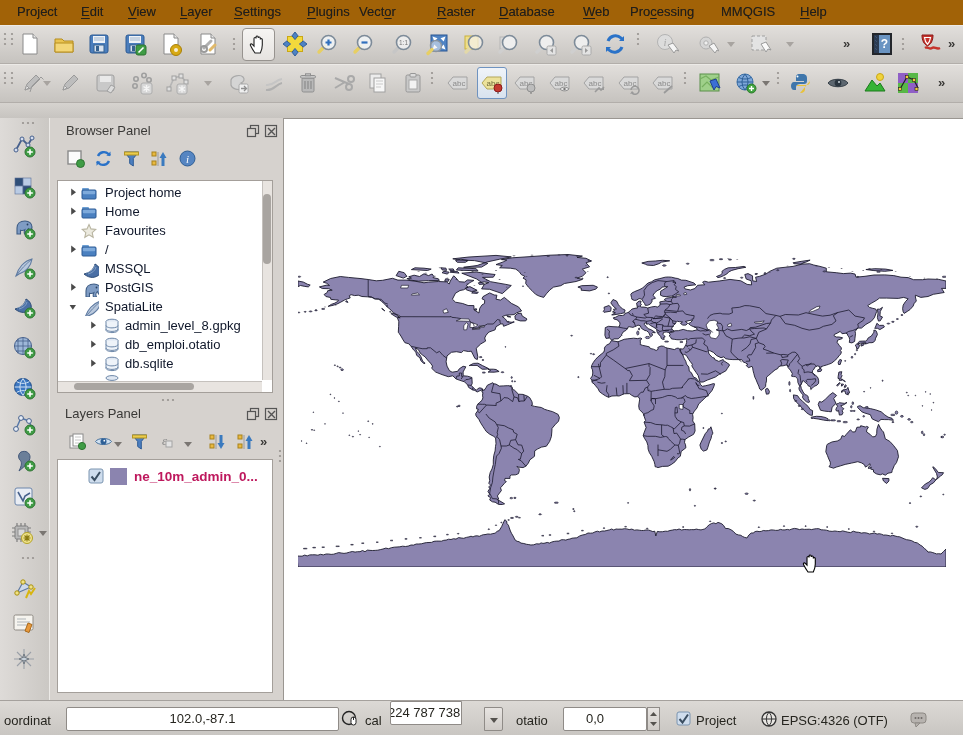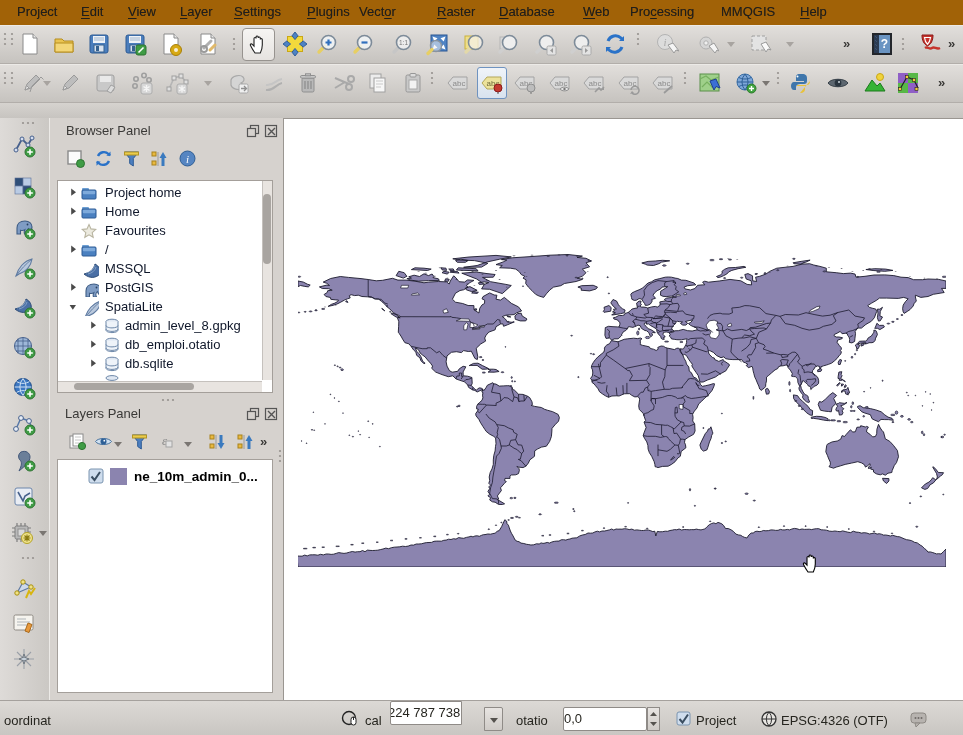--- a/index.html
+++ b/index.html
@@ -669,21 +669,21 @@
 <svg class="abs" style="left:183px;top:440px;z-index:1" width="9" height="8" viewBox="0 0 9 8">
     <path d="M1 2l4 5 4-5z" fill="#7a7672"></path>
   </svg>
 <div class="abs" style="left:260px;top:434px;font-size:13px;font-weight:bold;color:#3a3937">»</div>
 <div class="tree" style="left:57px;top:459px;width:216px;height:234px"></div>
 <svg class="abs" style="left:88px;top:468px;z-index:1" width="16" height="16" viewBox="0 0 16 16">
     <rect x="1" y="1" width="14" height="14" rx="2" fill="#cfdded" stroke="#7a94b0"></rect>
     <path d="M3.5 8.5l3 3.5 5.5-8" fill="none" stroke="#3b4e61" stroke-width="2"></path>
   </svg>
 <div class="abs" style="left:110px;top:468px;width:17px;height:17px;background:#8b84af"></div>
-<div class="abs" style="left:134px;top:469px;font-size:13.5px;font-weight:bold;color:#000000">ne_10m_admin_0...</div>
+<div class="abs" style="left:134px;top:469px;font-size:13.5px;font-weight:bold;color:#be185d">ne_10m_admin_0...</div>
 <svg class="abs" style="left:278px;top:448px" width="5" height="17">
     <circle cx="2" cy="3" r="1.1" fill="#97938f"></circle>
     <circle cx="2" cy="8" r="1.1" fill="#97938f"></circle>
     <circle cx="2" cy="13" r="1.1" fill="#97938f"></circle>
   </svg>
 <div id="canvas">
     <svg width="648" height="324" viewBox="0 0 648 324" style="position:absolute;left:14px;top:124px">
       <path d="M25.2,39.1L32.6,35.5L42.3,33.5L50.4,34.4L63.0,35.6L70.2,36.5L78.3,37.8L84.6,37.3L94.5,35.3L99.9,37.1L108.0,37.1L117.0,38.2L126.0,39.8L130.5,39.1L140.4,38.5L148.5,38.9L151.2,41.0L152.3,38.0L155.7,32.8L158.0,34.9L161.1,38.7L166.5,39.1L169.6,36.9L176.0,37.4L171.9,39.6L168.3,42.7L170.1,44.1L165.6,46.8L162.0,47.5L157.5,50.2L154.4,56.2L157.5,59.2L164.7,60.5L170.1,62.5L175.9,62.6L176.0,66.8L180.9,70.0L181.8,65.2L184.0,61.9L186.5,60.5L186.7,57.2L184.0,55.8L185.0,53.6L191.7,49.9L196.2,52.0L198.9,52.2L198.0,56.2L202.5,57.1L206.3,54.4L209.7,57.2L213.3,60.3L220.5,63.9L223.6,67.9L218.7,69.8L216.0,71.6L207.9,72.2L204.3,73.6L207.4,76.0L209.2,78.8L215.1,79.4L209.7,81.7L205.6,83.3L204.8,80.8L202.5,81.0L198.0,83.7L197.1,86.8L190.8,89.1L188.1,92.2L186.7,95.0L187.6,98.1L182.7,101.0L178.2,105.3L179.8,113.8L179.3,116.6L176.9,115.4L175.1,111.8L173.3,108.2L170.3,108.5L165.6,107.6L163.4,109.6L158.4,108.7L153.4,109.3L149.0,112.9L148.1,118.8L149.0,123.1L151.4,127.6L154.1,129.2L159.7,128.3L161.3,125.8L165.1,123.3L167.8,123.8L166.3,126.7L165.1,128.9L165.2,132.8L169.6,133.2L173.9,134.5L174.2,140.4L173.3,142.4L175.5,144.9L178.2,147.2L181.1,144.9L183.2,145.1L185.0,146.3L183.2,147.1L179.1,149.0L176.9,147.4L174.6,146.9L170.6,144.4L169.7,142.0L166.5,138.8L161.8,137.3L158.0,135.9L154.8,132.8L150.3,133.7L144.0,131.6L137.7,129.1L133.7,125.3L134.6,123.1L132.5,120.2L129.6,117.0L127.1,113.9L124.2,111.8L122.0,109.8L120.4,106.6L117.4,104.8L118.6,108.2L121.0,110.7L122.9,113.6L124.7,118.3L127.1,120.2L126.0,120.8L122.9,117.7L121.9,114.8L118.6,112.3L117.9,109.1L115.7,107.1L113.0,103.3L110.9,100.8L106.9,99.7L104.6,96.1L103.5,94.0L101.2,90.4L100.3,89.3L100.6,83.7L100.8,78.7L99.5,74.9L102.4,73.6L100.8,72.4L97.4,70.9L95.4,69.5L93.6,67.9L91.8,65.9L89.1,63.9L86.8,61.2L83.7,58.5L80.5,56.0L77.4,55.8L73.8,54.4L69.3,53.8L63.9,53.5L60.3,52.2L56.7,52.6L53.1,51.7L51.3,52.7L52.2,54.9L49.5,55.8L46.4,57.1L42.3,59.4L38.7,61.2L35.1,62.3L30.1,63.4L33.3,61.4L36.9,60.1L39.6,58.5L40.5,57.1L37.8,56.9L32.8,56.3L32.4,54.5L27.9,53.5L26.1,51.5L29.2,49.5L29.7,47.7L34.2,47.2L30.6,45.7L24.3,45.5L21.4,43.9L28.8,42.1L31.5,42.5L28.8,40.3ZM214.2,14.8L234.0,13.5L252.0,12.2L270.0,11.5L284.4,13.1L279.0,14.4L288.0,15.3L293.4,18.0L288.0,19.8L291.6,23.8L284.4,26.1L288.0,29.7L284.4,33.3L279.0,35.1L284.4,36.4L278.1,38.5L266.4,40.5L262.8,42.7L255.6,44.1L252.0,46.8L248.4,50.8L245.7,54.4L241.2,53.1L237.6,51.3L234.0,47.7L230.4,44.1L227.7,40.5L228.1,36.9L225.0,35.1L226.8,33.3L223.2,31.5L221.4,28.8L217.8,26.1L212.4,25.2L201.6,24.8L204.3,22.5L198.0,21.6L205.2,18.9L208.8,17.1L203.4,16.6ZM184.9,146.7L185.8,147.6L187.9,144.9L189.4,142.2L194.9,139.7L195.7,140.8L198.0,141.1L201.2,143.1L205.2,142.9L209.2,142.7L211.1,142.7L214.2,144.4L214.6,146.5L216.4,147.1L220.5,151.2L225.0,151.4L229.5,153.2L231.7,154.6L234.0,158.8L234.4,161.6L233.1,162.4L236.7,163.4L243.4,164.5L246.6,166.3L249.3,167.2L254.7,168.7L260.1,171.4L261.4,174.6L260.5,178.2L257.0,181.8L254.0,185.4L253.8,189.0L253.4,193.5L251.6,198.5L248.4,203.2L243.5,204.1L239.4,206.1L236.7,207.9L236.5,213.3L231.8,216.9L230.4,220.0L227.9,223.2L225.0,224.6L220.5,224.1L218.9,223.4L220.9,225.4L221.4,227.3L220.5,230.6L217.8,231.8L213.3,232.0L211.9,233.1L212.0,235.4L207.0,235.4L206.6,237.6L208.3,238.5L206.5,240.3L202.5,244.8L203.4,247.5L200.7,251.1L199.4,252.9L200.7,256.1L198.9,256.5L200.9,257.4L206.6,260.8L204.3,261.5L200.5,261.4L197.1,259.2L194.4,258.8L191.7,257.0L192.6,254.7L189.9,252.9L191.7,251.1L189.9,248.4L191.7,245.7L190.8,243.9L192.6,242.1L190.8,240.3L191.7,237.6L191.2,234.0L192.2,229.5L194.0,225.9L195.3,221.4L195.3,216.9L195.8,212.4L197.1,207.9L197.5,203.4L198.0,200.7L197.6,194.9L195.3,193.1L191.7,191.2L188.1,188.3L186.8,186.3L185.0,183.6L182.2,179.1L180.9,176.4L178.0,172.8L177.7,170.6L179.5,168.1L180.4,166.3L178.7,166.0L178.6,163.4L179.8,161.1L181.8,159.3L184.0,157.3L184.9,154.8L184.5,152.1L185.0,149.6L183.8,149.0ZM313.4,97.6L320.0,98.8L326.2,96.3L329.8,95.8L335.7,95.2L339.5,95.6L342.5,95.0L344.0,95.8L342.2,97.0L342.4,100.3L342.2,101.5L344.7,102.4L347.8,103.0L351.4,103.9L352.3,105.5L355.5,106.2L358.2,107.5L360.2,106.2L359.8,104.4L363.1,103.0L365.6,103.3L367.2,104.4L369.4,105.1L373.0,105.8L376.4,106.6L378.7,105.3L380.2,105.1L381.8,106.0L382.1,108.2L384.3,111.2L386.3,115.7L387.9,118.6L388.4,121.0L390.8,124.0L391.3,128.2L393.3,129.6L395.5,134.1L398.2,135.2L400.3,138.2L401.9,139.5L402.3,141.3L404.3,143.3L407.7,142.7L412.0,141.7L415.4,140.6L416.5,140.8L416.0,143.1L414.2,147.2L412.2,149.8L409.5,152.8L406.8,155.0L403.7,158.2L400.7,160.9L398.9,165.1L396.4,168.1L394.6,171.2L395.1,174.6L394.7,178.0L396.7,180.9L396.9,185.0L397.1,187.9L395.6,191.3L390.4,194.2L387.0,196.6L386.5,199.3L387.5,201.8L387.9,204.8L383.2,208.4L382.3,213.3L379.8,215.1L377.1,218.7L373.5,221.4L370.1,223.2L364.5,223.4L360.0,224.6L358.6,224.1L357.1,223.7L356.9,221.6L356.2,218.7L353.7,213.3L351.4,209.7L350.1,206.1L349.9,202.5L348.8,198.9L346.5,195.3L345.2,192.6L346.0,189.9L348.1,184.5L346.1,179.1L347.6,177.5L346.0,173.0L345.2,170.3L341.3,166.5L340.7,162.9L341.1,160.0L341.6,156.8L341.3,154.8L339.7,153.7L336.8,153.9L333.7,152.3L331.7,150.7L328.9,150.7L326.2,150.8L321.1,153.0L318.4,152.8L313.9,153.0L310.5,154.3L307.4,152.8L304.6,151.0L301.5,148.7L300.1,145.8L297.5,142.7L296.1,140.9L294.1,139.5L293.8,137.0L292.5,135.5L294.3,133.0L294.8,130.0L294.5,126.9L293.4,124.6L293.6,122.6L295.4,119.3L297.4,116.6L299.7,114.1L303.3,111.1L305.8,109.1L306.5,106.9L306.4,105.1L307.4,103.3L308.7,102.1L311.6,100.6ZM412.9,183.8L414.4,188.6L414.9,190.1L413.6,192.6L413.1,195.3L411.5,198.9L409.7,204.8L408.8,207.0L405.4,208.1L403.2,206.1L401.9,202.1L402.8,199.8L404.1,197.1L407.3,190.6L409.5,188.1L410.4,185.9L411.8,185.9ZM313.9,97.2L311.4,95.0L308.0,95.4L306.9,92.3L307.1,88.0L307.3,84.6L310.5,83.3L315.0,83.7L319.5,83.9L321.1,83.9L321.8,81.7L322.0,79.6L320.6,78.5L319.5,76.9L315.9,76.0L315.4,74.7L317.7,74.2L320.8,72.5L321.7,72.5L324.4,72.5L326.5,71.8L326.9,70.4L328.5,70.0L330.1,69.5L332.3,67.7L333.9,66.1L337.0,65.3L339.5,65.0L339.1,63.0L338.6,60.1L341.1,58.1L343.1,58.1L342.5,60.3L343.4,61.7L341.6,63.2L343.6,64.1L346.0,64.1L348.8,64.6L349.7,65.0L353.7,63.9L357.3,63.4L359.3,64.1L361.8,62.5L362.2,61.0L361.8,58.9L367.7,57.8L366.3,56.5L368.6,55.1L373.5,54.5L378.4,54.2L376.2,53.6L373.0,53.1L368.1,53.6L365.0,53.3L362.5,52.2L362.7,48.2L367.2,45.4L369.7,43.6L367.2,43.7L364.0,44.1L362.7,45.9L359.1,47.7L356.6,49.9L355.0,52.2L357.5,55.3L353.7,56.5L354.2,58.1L352.4,61.0L349.6,62.3L347.2,62.3L346.7,60.7L345.2,58.7L343.6,56.0L341.1,55.6L338.4,57.2L336.2,57.4L333.9,56.3L333.5,54.5L332.8,51.3L333.9,50.0L336.6,48.6L341.1,46.8L344.7,45.0L347.4,42.3L350.1,40.0L353.7,38.7L356.4,36.9L361.8,35.6L367.2,34.2L370.4,34.0L373.5,34.2L377.1,35.1L379.8,35.5L383.4,37.1L387.9,37.3L396.0,40.0L397.8,41.8L389.7,42.7L386.1,44.1L387.0,45.9L392.4,47.0L396.9,45.5L399.6,42.3L404.1,41.9L406.8,41.8L404.6,39.1L406.8,38.2L410.4,39.2L421.2,38.0L432.0,36.4L442.8,37.8L449.1,41.4L453.6,41.9L453.2,37.8L448.2,36.0L446.8,31.5L450.0,30.6L454.5,32.8L454.7,37.8L458.6,38.5L457.6,34.2L461.7,33.3L468.0,31.0L471.6,28.4L478.8,25.2L495.0,23.4L504.0,21.2L511.6,20.7L515.7,22.0L522.0,23.4L528.3,25.2L528.3,28.8L538.2,29.7L545.4,30.6L552.6,30.1L557.1,31.1L558.0,34.2L567.0,33.3L576.0,32.0L586.8,31.9L595.8,32.6L603.0,34.2L610.2,34.6L615.6,36.7L624.6,36.7L630.0,36.0L640.8,36.4L648.0,38.0L648.0,45.4L643.5,45.4L646.2,49.5L635.4,51.3L630.0,53.5L622.8,54.4L617.4,52.2L617.4,54.0L618.3,58.0L616.0,60.7L615.2,63.0L612.0,66.6L609.3,68.4L606.2,70.4L605.2,68.9L604.6,65.7L605.2,62.1L607.5,58.5L610.2,55.8L605.7,54.4L600.3,55.4L588.6,55.1L581.4,55.1L578.7,57.2L573.3,60.3L569.7,62.6L571.5,64.4L574.2,65.2L577.8,66.1L578.7,68.4L576.4,74.7L573.3,78.3L567.9,81.4L563.4,85.1L560.7,85.0L558.9,85.9L557.1,88.6L557.5,90.4L556.9,95.8L556.6,98.5L553.9,99.9L551.3,99.4L551.7,96.3L551.0,94.0L549.7,92.3L549.2,90.7L547.7,90.2L544.1,90.7L542.2,88.4L539.1,90.2L536.4,91.4L536.0,92.7L538.2,94.0L540.9,94.0L544.5,94.7L544.1,95.6L539.6,97.2L539.1,99.4L541.4,102.6L543.2,104.6L543.4,106.4L542.2,107.5L543.4,108.9L542.7,111.1L540.9,112.9L539.1,115.4L536.4,117.9L533.7,120.1L530.6,121.3L528.5,122.0L525.6,122.8L522.9,123.8L522.9,125.5L521.5,125.5L521.8,123.5L519.3,122.9L516.6,124.4L516.1,126.0L514.6,127.6L514.3,129.2L515.7,130.9L517.5,132.3L518.9,133.4L520.0,135.0L520.7,137.7L520.6,140.4L518.9,142.2L516.2,143.3L513.9,145.6L512.8,146.5L512.6,144.2L512.1,143.3L510.5,143.1L509.4,141.3L508.1,140.0L507.1,139.3L505.6,137.9L504.5,137.9L504.2,139.3L502.6,142.4L503.3,145.4L505.1,149.0L507.1,151.7L508.5,152.1L510.1,153.4L510.3,155.7L511.6,158.9L510.8,159.5L508.5,158.8L506.3,157.0L504.5,154.4L505.1,151.9L503.5,150.3L501.3,146.9L500.9,144.9L501.7,143.3L499.9,139.5L499.7,135.9L497.3,133.6L495.5,133.6L493.6,133.2L494.3,130.5L492.3,127.1L490.1,124.6L489.2,122.0L487.1,122.2L485.1,122.8L482.9,122.9L480.6,123.7L479.7,125.6L477.0,126.9L473.4,130.0L470.3,132.7L468.5,134.1L468.5,137.9L467.8,140.6L467.6,143.5L466.0,145.4L464.6,146.0L463.5,147.4L461.7,146.0L460.8,143.1L459.4,140.0L458.1,136.8L456.8,134.1L455.8,130.5L455.0,127.4L454.7,125.1L454.0,123.3L450.4,124.7L448.2,122.4L450.0,121.5L447.3,119.7L445.5,119.2L443.7,116.6L440.1,116.6L434.9,116.6L431.1,116.3L427.5,115.7L425.9,113.8L423.0,114.7L418.5,112.5L415.4,109.4L411.8,107.6L410.2,108.2L411.1,111.1L414.4,114.5L416.3,115.0L416.7,116.5L420.8,118.4L425.2,116.5L425.5,117.5L428.0,119.2L431.1,121.3L431.6,122.0L429.3,125.5L427.9,127.8L423.9,130.0L420.8,131.6L417.6,133.9L413.1,135.7L409.5,137.0L405.2,139.0L402.3,139.1L401.8,138.2L400.9,135.0L400.1,132.3L398.2,129.6L395.1,125.1L393.8,122.8L394.4,121.3L392.2,118.4L391.0,116.8L388.4,112.5L386.6,111.4L385.6,112.0L383.6,110.7L382.7,108.2L382.1,105.8L384.3,106.0L385.6,105.7L386.8,103.5L387.9,101.7L388.6,99.7L388.6,97.4L389.2,95.8L387.0,96.1L383.4,96.8L378.9,96.7L376.2,96.3L373.5,95.9L372.6,94.1L371.3,93.1L372.2,91.3L371.2,90.0L372.2,89.3L374.4,89.3L376.4,88.4L376.4,87.8L380.3,87.7L385.2,86.4L389.7,87.7L394.2,88.0L399.1,86.9L398.7,85.0L396.0,83.9L392.4,82.3L390.4,80.5L392.8,79.4L394.7,76.9L391.1,77.6L387.4,78.5L389.7,80.3L387.9,82.1L384.8,82.1L382.5,80.5L384.5,79.0L381.6,78.7L379.4,78.3L377.6,79.6L377.5,80.6L375.5,82.3L374.6,83.9L373.5,85.0L374.4,86.8L376.0,88.0L371.9,88.9L371.2,89.5L368.1,88.9L366.5,89.3L365.4,89.6L365.0,91.4L366.3,92.7L367.2,94.0L365.4,94.5L366.3,96.3L364.5,96.3L363.2,95.4L362.7,93.2L360.9,91.8L360.0,90.4L359.1,89.1L358.7,86.8L357.8,85.5L355.5,84.2L352.4,82.4L350.1,80.6L348.8,81.4L348.3,79.9L346.5,80.1L346.1,81.4L348.3,83.5L350.1,85.7L352.8,86.6L356.8,89.1L357.3,89.8L354.6,89.5L353.7,90.9L354.8,92.0L352.8,93.8L352.3,93.2L350.8,89.6L348.7,87.8L346.9,87.5L344.0,85.7L342.9,84.6L342.4,82.8L340.0,82.1L338.4,83.0L336.6,83.7L334.8,84.4L333.2,84.1L331.2,83.7L329.9,84.2L329.6,85.5L327.8,87.5L325.4,88.7L324.4,90.5L323.5,91.1L324.0,92.2L323.1,93.1L320.2,95.8L316.1,95.9ZM-1.1,313.0L1.5,313.1L4.1,313.2L6.7,312.1L9.2,312.9L11.8,311.9L14.4,311.8L17.1,311.8L19.9,312.2L22.6,311.3L25.3,311.9L28.1,311.0L30.6,311.0L33.1,311.4L35.6,311.2L38.2,310.4L40.7,309.6L43.2,310.0L46.0,310.4L48.7,310.0L51.5,309.2L54.3,308.5L57.1,309.1L59.5,308.7L62.0,308.7L64.5,307.5L67.0,308.7L69.5,307.1L72.0,307.4L74.6,307.5L77.2,307.4L79.8,307.2L82.4,306.6L85.0,306.0L87.8,305.1L90.6,305.7L93.4,304.7L96.2,304.2L99.0,304.0L101.8,303.8L104.6,303.2L107.4,303.5L110.2,303.1L113.0,302.0L115.6,302.1L118.2,301.0L120.8,301.0L123.4,300.8L126.0,300.1L128.5,299.6L131.0,299.5L133.5,299.4L136.0,298.3L138.4,298.1L140.9,298.1L143.4,298.2L145.8,297.3L148.2,297.1L150.6,296.2L153.0,296.5L155.5,295.7L158.0,296.1L160.6,294.6L163.1,295.0L165.7,295.3L168.4,294.4L171.0,293.9L173.0,293.2L175.0,293.9L176.9,293.0L179.2,292.8L181.4,293.3L183.6,292.3L185.3,291.7L187.0,291.6L189.8,291.0L192.6,291.2L194.8,290.6L197.1,290.2L199.2,288.3L201.2,287.6L203.6,283.7L205.2,280.1L206.8,276.7L208.6,278.1L209.0,280.6L210.4,282.2L211.3,284.9L212.4,288.0L213.5,290.3L215.1,293.0L217.1,297.0L219.1,298.3L221.0,298.7L223.0,300.1L225.8,300.5L228.6,301.3L230.8,301.6L232.9,302.0L235.7,301.8L238.4,300.8L241.2,301.0L243.1,299.9L245.0,300.4L247.0,300.1L249.2,299.4L251.5,300.1L253.8,299.0L256.2,298.4L258.6,298.1L261.0,298.1L263.2,296.8L265.5,296.7L267.8,297.1L270.0,296.3L272.0,296.0L274.0,295.2L275.9,295.0L278.8,294.8L281.6,293.0L284.4,292.0L287.2,291.5L290.0,290.0L292.3,290.2L294.7,290.0L297.0,288.9L299.3,288.2L301.7,288.9L304.0,288.0L306.5,288.0L308.9,287.5L311.4,286.9L313.6,286.0L315.8,287.0L318.1,286.0L320.0,286.2L322.0,286.1L324.0,286.2L326.4,285.7L328.8,285.9L331.2,286.6L333.8,286.1L336.4,287.2L338.9,286.9L341.2,287.2L343.4,287.5L345.6,287.5L348.0,287.0L350.4,287.0L352.8,287.8L354.8,288.6L356.8,288.2L357.8,293.0L359.3,288.4L361.9,288.8L364.6,288.7L367.2,288.2L369.6,288.3L372.0,287.5L374.4,287.1L376.6,286.6L378.8,286.8L381.1,286.0L383.6,287.0L386.2,286.5L388.8,286.6L391.2,286.8L393.6,286.6L396.0,286.7L398.3,286.1L400.7,286.6L403.0,286.9L404.9,286.4L406.8,286.0L409.1,283.7L411.3,281.7L413.6,280.5L415.8,279.9L417.9,280.7L420.0,279.4L422.1,280.1L423.9,280.9L425.7,282.6L427.5,285.5L430.2,285.5L432.9,286.7L435.4,288.4L437.9,291.1L440.4,291.9L442.8,292.3L444.6,293.5L446.4,294.3L448.9,295.0L450.9,292.0L453.2,290.0L455.2,290.0L457.1,288.6L459.0,288.2L461.1,288.6L463.2,288.4L465.3,287.5L467.9,287.8L470.5,287.6L473.0,286.9L475.4,287.0L477.7,287.4L480.1,287.3L482.4,286.4L484.7,286.9L487.0,286.9L489.3,286.4L491.6,286.9L493.9,286.0L496.4,285.4L499.0,285.8L501.5,286.6L504.0,286.0L506.4,286.4L508.8,286.3L511.2,286.2L513.6,286.6L516.1,286.0L518.4,285.7L520.8,285.7L523.2,286.8L525.6,286.9L528.4,287.2L531.3,288.1L534.1,288.4L536.9,288.0L539.5,288.4L542.1,288.7L544.6,287.9L547.2,288.5L549.9,289.2L552.6,289.6L555.3,288.2L558.0,289.1L560.7,289.3L563.4,290.1L566.1,289.7L568.8,290.0L571.4,291.0L573.9,290.5L576.5,290.0L579.1,291.1L581.2,290.7L583.4,291.2L585.5,292.1L587.7,292.0L590.0,292.4L592.4,293.0L594.7,292.3L597.1,293.0L599.3,293.6L601.6,293.8L603.9,294.8L606.2,295.8L608.6,296.7L610.9,297.0L613.7,297.7L616.5,299.3L619.3,299.9L622.1,302.0L624.2,303.2L626.4,305.5L628.2,306.8L630.0,309.1L632.1,308.9L634.2,309.4L636.3,310.1L638.5,310.9L640.7,310.7L643.0,311.0L645.3,308.7L648.0,306.0L648.0,324.0L0.0,324.0ZM527.8,208.8L528.7,202.5L529.4,201.2L534.1,198.9L539.3,198.0L542.7,196.2L544.1,192.6L546.5,193.5L548.1,191.5L552.4,186.8L554.8,189.0L557.3,188.8L558.9,184.3L562.5,184.0L562.7,182.7L567.4,184.0L568.6,183.4L570.4,184.1L568.8,186.8L568.6,189.0L571.9,191.2L574.6,193.9L577.4,193.5L578.7,190.8L578.9,186.3L580.5,181.3L582.3,185.0L584.1,187.6L585.5,189.0L587.3,195.8L591.8,198.4L595.4,202.3L599.4,207.5L600.5,213.7L598.5,219.6L596.3,222.5L594.2,227.5L593.8,229.5L590.0,230.2L587.3,232.2L584.5,230.9L582.3,231.8L578.5,230.9L575.5,229.0L575.5,226.8L572.6,226.1L573.3,224.1L571.9,225.2L570.4,225.5L570.6,224.1L572.2,222.3L572.0,220.7L569.3,223.0L567.4,224.1L566.6,221.9L563.8,220.0L559.8,218.7L553.5,220.1L547.2,221.4L542.7,222.8L538.2,224.1L535.5,225.2L531.0,223.7L532.3,221.8L532.3,219.2L530.8,216.0L529.4,212.4ZM584.5,235.3L590.9,235.6L590.9,238.0L588.6,240.5L585.5,238.0ZM634.9,223.7L637.2,225.4L640.4,229.5L645.5,229.7L644.4,231.7L642.4,233.1L638.3,236.7L639.4,234.0L638.5,230.4L634.7,224.1ZM634.7,234.7L637.9,236.9L635.4,239.9L632.2,241.7L629.6,245.5L626.8,246.4L623.5,244.8L627.3,241.0L631.1,239.0L633.2,236.9ZM559.6,163.4L562.1,162.7L565.2,164.7L567.9,164.9L572.4,165.6L577.8,166.9L583.2,168.8L586.8,171.9L590.0,174.1L594.0,175.3L595.4,177.3L590.4,176.6L586.8,176.6L583.0,176.4L580.5,178.7L576.0,176.8L574.0,175.7L572.4,171.7L567.0,170.1L563.8,168.8L562.1,167.0L559.6,164.5ZM521.3,158.6L520.2,161.6L522.5,167.2L526.5,168.1L530.5,168.5L533.3,168.8L534.1,164.2L538.0,160.4L535.7,155.5L538.6,152.5L534.8,149.6L531.5,152.1L527.2,156.4L523.8,159.1ZM495.4,151.9L499.5,152.6L501.7,155.7L504.7,158.4L507.6,161.1L510.3,163.6L512.1,166.5L514.6,167.6L514.4,172.3L512.1,172.1L508.5,169.7L505.4,166.5L502.2,162.9L498.6,159.3L495.7,155.7ZM513.2,174.2L518.4,173.3L522.9,173.5L527.0,174.4L529.9,175.7L530.3,177.7L525.6,177.1L520.2,176.0L515.3,175.3L513.4,175.5ZM538.2,161.1L540.5,160.4L541.4,159.7L546.3,160.4L549.0,159.5L546.3,161.5L542.7,162.9L544.5,164.7L545.8,165.6L544.1,167.8L545.0,169.6L544.1,171.7L541.4,172.1L540.5,167.4L538.9,168.3L537.8,166.9L538.7,164.3L539.6,163.3ZM314.6,72.0L322.6,70.7L326.3,69.8L327.1,67.1L324.4,65.7L321.7,63.4L320.4,61.6L318.6,58.1L315.0,56.5L312.8,59.9L315.4,63.4L318.4,65.9L315.5,66.2L316.4,67.9L314.5,68.9L317.5,69.8L313.7,71.8ZM306.0,69.3L312.7,68.2L313.2,64.6L310.9,62.5L306.0,64.3L306.4,66.6L305.3,68.6ZM279.9,44.1L283.5,42.7L295.2,42.3L299.5,44.1L297.9,46.1L291.6,47.9L283.1,47.2L283.5,45.4ZM467.8,146.0L469.6,145.3L471.4,148.3L470.9,150.8L468.4,151.2L467.5,147.4ZM171.2,122.6L175.5,120.4L180.0,120.2L184.5,122.6L190.6,125.6L187.7,126.2L184.1,126.2L179.1,122.4L172.8,122.4ZM189.9,126.2L195.3,126.2L198.0,126.5L201.1,128.5L196.2,129.2L190.1,129.1L192.6,127.4ZM418.5,33.5L422.3,32.0L424.4,30.2L423.9,28.4L426.6,26.3L430.2,24.8L437.4,24.5L446.0,23.4L447.8,24.3L440.1,25.7L433.8,27.4L430.6,29.0L428.8,31.0L425.7,32.6L422.6,34.0L419.9,34.6ZM343.8,20.0L350.1,18.4L357.3,18.0L364.5,17.3L371.7,17.8L363.6,19.1L360.9,20.7L355.5,22.5L349.2,22.1L347.4,21.2ZM495.0,19.8L503.1,18.4L512.1,17.1L507.6,19.3L502.2,21.2L495.9,20.7ZM567.9,26.5L576.9,25.7L587.7,26.1L594.9,27.4L586.8,28.3L575.1,27.5ZM579.4,66.1L581.8,66.2L584.5,64.3L582.3,68.4L581.9,72.9L584.5,74.0L582.3,77.8L580.5,78.1L579.4,74.7L580.0,70.2ZM541.8,116.5L543.6,117.0L542.2,121.5L540.5,121.5L540.2,119.2ZM519.7,126.9L522.7,125.8L523.8,126.7L522.9,128.3L519.7,128.7ZM213.3,42.5L204.3,50.6L191.7,46.3L183.6,45.9L186.3,41.4L178.7,36.0L163.8,30.2L178.2,29.0L189.0,30.6L197.1,31.5L195.3,34.2L184.5,34.4L192.6,38.7L207.9,41.4ZM112.5,37.1L120.6,38.2L130.5,37.6L141.3,37.4L140.4,35.8L135.0,34.6L135.9,33.5L134.1,31.0L130.5,32.6L126.0,30.8L121.5,33.5L116.1,32.2L110.7,33.8L113.4,35.1L108.9,35.6ZM98.1,32.6L105.3,35.1L108.9,33.3L106.2,29.7L100.8,28.3ZM165.6,24.3L183.6,24.1L189.9,20.3L176.4,17.6L162.0,17.1L154.8,15.8L171.0,14.0L198.0,12.4L213.3,13.9L201.6,16.2L189.4,18.9L179.1,22.5ZM158.4,27.0L180.0,27.9L178.2,25.7L160.2,24.8ZM113.4,26.6L129.6,27.5L133.2,26.1L126.0,25.2L117.0,24.8ZM144.0,29.7L149.4,31.1L151.2,29.2L145.8,28.3ZM152.1,29.2L161.1,30.1L159.3,28.4L153.0,28.3ZM168.3,46.8L173.7,48.6L179.1,47.3L171.9,43.6L167.4,45.0ZM217.3,76.3L222.3,77.9L227.7,77.9L229.0,76.0L224.1,72.9L223.2,70.2L219.6,70.6L216.9,72.9ZM92.9,70.6L98.1,74.0L102.1,74.9L98.1,71.5L93.8,70.0ZM0.0,38.0L5.4,39.1L9.4,41.2L12.2,42.1L10.3,43.9L6.8,43.4L2.5,42.5L0.0,43.6ZM159.3,19.3L167.4,19.3L170.1,17.5L162.9,16.2L157.5,17.6ZM144.0,26.8L148.5,27.4L148.0,25.2L143.1,24.8ZM152.1,27.7L156.2,27.9L155.2,25.9L151.6,26.1ZM146.7,38.2L150.3,38.3L151.2,36.4L147.6,35.8ZM181.3,41.4L187.2,41.0L190.8,39.6L186.3,38.9L180.4,39.8ZM173.7,50.0L179.1,50.4L180.4,49.3L175.5,48.6ZM176.8,67.1L178.7,67.1L178.4,65.7L176.4,66.1ZM208.8,72.7L212.8,74.0L209.7,73.8ZM83.7,65.5L86.8,68.0L85.0,66.1ZM47.7,58.7L50.0,59.4L48.6,57.6ZM540.2,133.2L540.9,129.1L543.8,128.7L543.1,131.4L544.1,132.7L542.9,135.0L543.1,136.4L544.5,136.3L545.4,137.2L547.4,138.6L545.8,137.9L544.7,137.0L542.3,137.5L541.1,137.2L541.6,135.7L540.0,135.4ZM549.9,144.4L551.2,148.9L551.7,148.9L550.8,150.7L549.7,149.6L550.3,151.9L547.6,150.8L547.0,148.0L544.5,148.0L543.8,149.6L543.4,148.0L546.3,146.3L548.5,146.7ZM546.1,144.2L547.4,141.7L548.3,142.4L547.7,144.2ZM543.6,140.9L545.6,141.3L544.5,142.7L543.4,143.1ZM539.5,143.1L542.3,140.0L541.6,139.5L538.6,142.4ZM577.6,87.3L578.7,89.1L579.4,91.6L577.6,95.2L577.1,97.4L575.6,99.2L574.0,99.7L571.0,99.7L569.7,100.4L567.2,101.0L567.9,99.7L565.2,99.9L562.3,100.3L559.8,100.8L559.6,100.1L561.6,98.3L564.3,98.1L567.5,98.1L568.8,97.4L570.2,94.9L573.3,93.1L575.1,90.4L576.0,89.1L575.8,87.3ZM576.7,85.3L579.4,85.3L581.9,86.6L586.4,83.9L585.5,82.3L581.4,82.4L578.9,80.3L577.4,84.2ZM558.7,105.7L560.3,105.5L561.4,103.0L561.1,101.5L558.7,101.0L557.3,102.2L558.4,104.0ZM563.0,103.1L565.6,102.2L566.5,100.4L563.0,101.0Z" fill="#8b84af" stroke="#1c1b2e" stroke-width="0.9" stroke-linejoin="round"></path>
       <g fill="#8b84af" stroke="#1c1b2e" stroke-width="0.7">
         <ellipse cx="12.6" cy="68.4" rx="1.4" ry="0.5"></ellipse>
@@ -917,33 +917,34 @@
       </g>
       <path d="M408.1,81.9L411.5,77.8L416.2,77.2L419.8,78.7L418.7,81.4L420.8,85.5L418.1,86.8L421.2,88.2L421.0,92.0L418.0,95.8L412.6,94.7L411.5,92.2L412.9,89.1L409.5,86.0ZM158.2,77.9L165.6,78.1L171.9,78.3L171.0,76.0L162.9,75.8ZM165.8,86.9L168.7,86.8L170.1,81.0L168.3,79.6L165.8,82.8ZM171.9,84.4L176.4,84.6L180.0,81.9L175.5,80.1L172.4,79.4ZM174.4,86.6L181.8,86.0L182.0,84.8L175.5,85.0ZM180.9,84.2L186.3,84.1L186.3,82.6L180.9,83.0ZM113.4,52.2L121.5,51.8L119.7,50.0L114.3,50.8ZM102.6,45.0L109.8,45.0L110.7,42.3L103.5,42.3ZM145.8,70.2L150.3,69.3L148.5,65.7L144.9,67.5ZM381.2,161.5L385.2,161.5L384.8,166.5L381.2,165.6ZM510.8,69.3L514.8,68.4L521.1,65.7L522.0,63.0L518.4,63.9L512.1,67.5ZM456.3,79.2L464.4,78.3L466.2,77.8L464.4,80.1L457.2,80.1ZM378.0,53.1L382.5,52.7L381.6,51.3L378.4,51.7ZM386.1,51.8L388.8,51.3L387.9,49.5L385.6,50.4ZM429.3,81.9L432.9,80.1L433.8,82.8L430.2,83.7Z" fill="#ffffff" stroke="#1c1b2e" stroke-width="0.7" stroke-linejoin="round"></path>
       <path d="M70.2,36.5L70.2,53.5M89.8,61.0L86.8,60.1L83.2,56.3L76.7,56.0L73.4,53.8L70.2,53.5M102.1,73.7L152.6,73.8L152.6,73.1L153.7,74.3L158.4,74.8L162.9,75.6M171.9,78.3L173.5,79.6L175.5,80.5L176.2,83.5L174.4,85.9L181.8,85.0M181.4,83.8L186.5,82.6L189.4,81.0L195.3,81.0L199.4,76.5L202.0,77.2L202.0,79.7L203.0,80.6M113.0,103.3L124.2,105.7L129.2,105.7L129.2,104.8L132.5,104.8L138.6,109.8L141.5,108.4L144.9,112.3L149.0,115.4M158.0,135.9L158.9,133.0L161.3,133.0L161.3,130.0L163.6,130.0L163.6,133.4L165.2,133.7M163.1,136.1L164.7,133.7M166.1,138.4L167.9,136.6L170.6,136.3L173.9,135.0M173.3,142.4L171.2,142.2L169.7,142.0M174.8,147.1L174.6,144.9L175.5,144.9M185.0,146.3L184.7,147.4L183.2,147.1M195.7,140.8L193.5,149.2L202.0,150.7L202.9,158.0L198.0,160.2L198.2,162.5L188.5,162.0L186.7,161.3L184.5,161.3L179.8,161.1M179.5,168.1L181.4,169.9L188.5,162.0M187.9,171.0L191.2,175.1L197.1,178.9L198.7,181.6L200.3,184.5L199.1,189.9L199.8,191.2L198.9,193.5L198.4,194.6M198.9,193.5L201.6,196.7L203.0,203.0L203.4,205.2L201.1,210.4L198.5,213.1L198.0,216.0L197.3,221.4L196.2,226.8L194.9,234.0L194.4,239.4L192.6,244.8L191.7,250.2L193.5,253.8L194.4,255.6L198.9,255.9M200.5,256.8L200.5,260.8M203.0,203.0L208.3,203.0L211.3,202.0L216.0,205.2L219.2,206.6L220.3,207.9L223.7,210.6L222.3,216.2L220.3,216.4L223.2,217.8L227.9,223.2M223.7,210.6L225.7,208.1L223.7,202.1L220.0,201.8L217.6,196.7L212.8,197.3L211.9,199.8L211.3,202.0M217.6,196.7L219.2,191.3L215.6,189.2L215.1,186.8L210.4,184.9L206.3,182.7L198.7,181.6M214.2,144.4L213.8,146.5L216.0,153.9L214.7,158.6L209.9,155.0L206.1,154.6L202.9,158.0M216.0,153.9L219.6,154.8L220.9,158.6M220.5,151.2L220.9,158.6L223.0,158.0M225.9,152.1L226.3,158.0L223.0,158.0M229.5,153.2L226.3,158.0M320.0,98.8L320.9,103.1L315.2,106.9L308.3,110.3L308.3,112.1M308.3,112.1L315.4,117.0L327.2,125.5L329.8,127.6L331.6,127.6L334.4,132.7L331.4,137.7M308.3,112.1L302.4,119.7L302.4,123.7L293.4,123.7M300.4,120.8L303.5,133.9L302.0,135.4L293.9,138.4M295.9,132.3L302.0,135.4M293.9,137.0L299.3,137.3M303.5,140.2L299.3,139.1M307.4,139.7L303.5,140.2M309.1,142.2L308.3,148.1M310.5,154.3L310.7,151.6L308.3,148.1M318.2,144.5L319.0,152.8M324.9,142.2L325.3,151.2M328.9,139.9L328.9,150.5M331.4,137.7L348.5,137.3M327.2,125.5L351.0,120.6M351.0,120.6L367.2,126.9M351.0,120.6L351.0,123.3L352.1,124.4L351.9,131.6L348.5,137.3M369.0,105.1L369.0,122.4M369.0,122.4L385.4,122.4M369.0,122.4L367.2,126.9M367.2,126.9L366.8,133.7L364.5,139.1L365.2,142.2L366.3,146.3M390.4,136.3L385.4,142.4L383.6,144.9M401.4,142.4L399.2,142.2L397.8,139.5M400.3,138.2L401.6,139.1M389.7,136.3L392.4,135.5L396.4,135.9L400.1,138.8M397.8,139.5L401.2,145.8L403.2,146.0L408.4,147.6L410.4,153.0L397.8,155.0M397.8,155.0L393.3,155.5L388.8,154.1L387.5,152.5L383.4,155.0M385.0,144.2L383.6,144.9L374.4,145.3L371.7,146.3L366.3,146.3M366.3,146.3L357.5,147.6L353.2,148.3L350.1,147.6L349.6,144.0L351.4,141.8L348.5,137.3M351.0,146.7L350.1,147.6M349.6,144.0L347.4,144.9L345.2,149.2L343.1,149.2L339.3,153.4M353.2,148.3L353.0,158.0L356.2,162.9L355.5,166.5L353.2,167.4L349.9,169.7L347.6,170.3L346.0,171.0M346.0,171.0L346.0,173.0M353.7,155.5L357.5,155.7L357.5,161.1M379.4,155.5L377.8,154.1L373.5,152.6L369.9,152.5L366.3,153.7L364.5,154.4L357.5,155.7L353.7,155.5L353.0,158.0M377.3,164.5L378.9,164.0L379.4,167.9M379.4,155.5L385.2,154.8M385.2,163.8L385.0,161.3L387.0,158.6L386.1,155.7L385.2,154.8M379.3,176.8L377.1,173.3L376.9,169.9L377.3,164.5M385.2,163.8L391.9,167.6L391.7,170.5L394.6,170.5M376.9,169.9L379.4,169.9L379.4,167.9M383.2,178.9L385.7,179.5L386.3,182.9L391.5,183.1L396.7,180.9M379.3,176.8L383.2,178.9M363.6,181.8L367.2,182.3L369.5,182.2L372.4,183.6L375.1,185.0L376.2,186.1L383.2,178.9M346.1,179.1L352.8,179.6L357.7,181.4L363.6,181.8M363.6,181.8L363.6,191.7L366.1,193.7L367.7,193.5L369.5,194.0M345.2,192.6L349.2,193.3L357.3,193.3L362.5,194.4L366.1,193.7M369.5,194.0L370.3,195.5L372.6,198.0L376.9,202.0L380.3,202.3M360.0,201.6L360.0,213.1M360.0,206.8L369.0,208.3L372.4,206.3L376.9,202.0M380.3,202.3L381.6,200.3L382.5,195.8L378.7,190.1L376.0,190.6L375.1,185.0M380.3,202.3L381.8,210.2L379.8,211.1L379.4,210.2M372.6,217.1L375.5,213.5L376.7,214.4L373.5,216.7L372.6,217.1M387.0,196.6L384.7,196.2L382.9,196.2L382.5,195.8M386.3,182.9L383.9,184.1L383.4,187.2L386.1,188.3L387.7,191.0M310.7,95.0L311.4,93.6L310.9,90.9L311.6,88.2L309.2,86.2M320.8,84.1L325.3,85.1L329.8,85.7M337.5,83.3L336.6,80.6L336.2,79.2L334.8,78.5L336.6,76.5L337.7,76.3L338.8,74.0L335.5,72.9L332.6,72.0L331.4,70.2L330.1,69.5M337.7,76.3L341.3,77.2L342.9,77.8L346.0,77.8L348.7,78.3L348.3,79.9M334.8,78.5L336.6,80.6M338.8,74.0L347.2,75.1L348.8,74.3L345.8,71.5L350.6,70.2L349.7,65.0M348.8,74.3L354.4,74.5L355.0,75.6L363.8,74.9L365.2,73.8L367.4,71.1L366.5,68.2L367.0,67.1L370.4,64.4L371.9,61.7L374.8,60.8L373.3,58.5L373.5,56.2L374.8,55.1M354.4,74.5L353.0,77.6L348.7,78.3M363.8,74.9L360.0,75.2L357.8,75.6L355.0,75.6M353.0,77.6L355.7,79.4L358.2,80.1L360.5,79.0L364.9,75.8M358.2,80.1L358.7,81.2L364.9,81.9L365.4,83.2L369.9,83.3L375.5,83.3M364.9,81.9L364.3,85.9L365.2,87.7M371.9,86.9L371.0,86.9L365.2,87.7L361.8,88.4L360.0,90.4M358.7,81.2L358.6,83.7L357.8,85.5M361.8,88.4L358.9,86.6M371.9,86.9L374.4,86.8M375.5,83.3L374.6,83.9M369.9,83.3L372.1,75.1M374.8,60.8L379.8,60.3L381.2,63.0L379.6,68.4L384.8,67.9L387.5,71.1L392.4,72.2L396.2,72.7L395.6,75.8L393.7,76.1M367.0,67.1L379.6,68.4M367.4,71.1L372.1,75.1L374.6,77.8L374.8,80.3L377.5,80.6M372.1,75.1L365.2,73.8M344.5,55.8L346.5,52.2L346.0,47.5L349.4,42.7L354.2,39.6L360.0,37.6L368.8,38.5L376.0,37.6M368.8,38.5L366.7,39.8L366.7,42.8L367.6,43.6M376.0,37.6L378.0,40.1L376.2,41.6L378.2,43.7L377.5,46.4L380.7,48.8L374.0,53.1M396.0,83.9L400.5,84.2L405.0,85.5L408.1,86.8L411.5,86.8M399.1,86.9L402.3,88.0L405.0,87.7L407.7,88.0L411.5,86.8M404.6,90.5L407.7,92.0L410.9,91.3M409.5,75.6L412.0,72.4L415.8,70.9L422.1,70.2L424.3,70.9L431.1,71.1L434.5,69.7L433.8,65.0L441.4,64.3L446.8,62.6L451.6,62.8L461.7,64.8L468.0,70.6L477.9,72.4M411.5,86.8L413.6,88.2L414.7,89.5M418.5,86.8L423.2,87.7L424.8,87.7L426.8,87.5L429.3,85.9L433.8,87.7L443.7,86.4L448.4,87.5L451.6,85.9L456.3,85.5L466.2,85.0L468.4,86.0M424.8,87.7L428.0,92.9L434.3,96.1L440.1,95.2L443.7,94.9L446.0,95.0L451.8,93.8M434.3,96.1L433.6,101.7L432.9,108.9L435.2,111.8L437.8,114.1L443.5,118.8M443.5,108.2L448.7,104.6L452.0,100.8L453.1,96.5L458.3,95.4M477.9,72.4L473.4,77.0L472.5,80.1L468.4,86.0M468.4,86.0L460.8,89.3L458.3,95.4L451.8,93.8M458.3,95.4L460.6,99.7L457.2,100.8L457.7,104.4L453.4,111.8L450.5,111.8L449.1,113.9L451.4,115.7L451.8,118.1L447.8,118.3M460.6,99.7L466.0,101.7L467.1,103.5L465.1,106.0L469.8,107.6L475.6,110.0L482.6,111.8L485.1,111.4L489.8,112.0L494.3,109.3L497.0,109.1L499.5,111.2M468.2,110.2L475.6,110.0M482.6,111.8L483.8,112.9L484.0,114.5L489.8,113.6L489.8,112.0M482.9,122.9L483.7,120.2L482.4,117.5L484.2,116.5L490.3,117.0L488.7,121.3L490.7,123.7M490.7,123.7L491.8,120.6L493.4,119.0L499.5,111.2M477.9,72.4L482.0,73.4L487.3,71.5L500.4,72.0L508.0,69.7L516.1,71.5L524.5,73.1L532.1,72.2L539.8,69.5M482.0,73.4L487.3,80.6L496.6,82.3L504.0,85.3L511.2,87.1L521.1,85.5L525.4,83.3L533.9,81.4L538.0,77.9L535.3,72.7L539.8,69.5M539.8,69.5L550.8,67.0L557.1,73.1L566.5,74.9L565.2,77.4L559.8,81.0L560.3,83.9L559.1,85.7M547.7,90.2L550.8,88.4L554.8,87.5L559.1,85.7M552.1,94.0L554.9,92.5M507.8,121.7L512.6,121.0L516.1,121.0L518.5,123.3M499.5,111.2L501.7,115.6L499.5,119.0L504.2,123.3L507.8,121.7M504.2,123.3L504.2,125.3L506.0,126.7L506.2,129.8L507.8,129.2L510.1,128.9L514.1,129.6L517.3,133.2M507.8,121.7L509.2,122.9L513.5,120.1M500.8,126.4L500.0,130.3L502.0,132.5L502.6,137.3L503.3,140.8L501.7,143.3M509.2,136.4L513.4,136.3L517.5,135.7M517.5,135.7L517.7,137.9L515.2,140.9L513.2,142.4M509.2,136.4L508.1,137.7L509.2,139.3M386.8,108.9L388.8,109.4L392.4,107.1L394.6,104.2L393.8,101.9L397.8,100.1L398.3,96.3M394.6,104.2L408.6,108.9L409.5,107.8M404.5,95.0L398.3,95.2L392.4,95.6L390.1,96.8M404.5,95.0L407.0,97.6L405.7,101.0L409.3,103.5L410.4,108.0M387.9,102.1L389.9,103.9M417.6,127.8L423.0,131.4M403.0,130.9L409.5,131.2L417.6,127.8M424.3,122.4L423.4,120.4L425.3,118.4M392.4,107.1L390.6,105.3M355.0,75.6L357.8,72.9L360.2,73.3L364.7,73.6L367.4,71.1M371.9,75.1L374.8,77.8L378.2,78.5M361.9,61.1L369.0,60.8L371.9,61.7M367.7,57.8L369.5,58.5L373.3,58.5M366.5,69.3L372.6,69.1L378.9,69.7M365.2,87.7L368.1,87.3L371.0,87.7M358.6,80.6L358.4,83.7L359.3,84.8M352.4,80.6L357.7,79.4L358.2,80.1M339.5,63.2L341.0,63.4M334.4,70.2L335.0,71.6L335.5,72.4M376.0,37.6L374.8,39.2L378.0,40.1M383.4,178.9L383.2,178.9M388.6,103.1L393.8,101.9M409.3,87.8L407.9,86.8M424.3,87.7L424.6,83.3L422.8,80.5L419.0,79.9M451.6,85.9L452.2,84.6L457.6,84.2L468.4,80.5L472.5,80.1M443.7,94.9L446.6,92.0L451.6,92.7L456.5,91.1L453.2,88.2L451.6,85.9" fill="none" stroke="#1c1b2e" stroke-width="0.8" stroke-linejoin="round"></path>
     </svg>
     <svg class="abs" style="left:516px;top:432px;z-index:5" width="20" height="22" viewBox="0 0 20 22">
       <path d="M8 21c-1.5-2-3.5-5.5-4.5-7.5-.6-1.2.8-2.2 1.8-1.2l1.7 1.8V6.5c0-1.4 2-1.4 2.1 0V5c0-1.4 2.1-1.4 2.1 0v1c0-1.4 2.1-1.3 2.1.1v1.4c0-1.2 2-1.2 2 .1V13c0 3-.8 5.5-2 8z" fill="#fff" stroke="#000" stroke-width="1.1"></path>
     </svg>
   </div>
 <div id="status">
     <div class="abs" style="left:4px;top:12px">oordinat</div>
+    <div class="abs" style="left:66px;top:6px;width:273px;height:24px;background:#fff;border:1px solid #8f8b87;border-radius:2px;text-align:center;line-height:22px">102.0,-87.1</div>
     <svg class="abs" style="left:341px;top:9px;z-index:1" width="17" height="17" viewBox="0 0 17 17">
       <circle cx="8" cy="8" r="6.5" fill="none" stroke="#222" stroke-width="1.4"></circle>
       <rect x="10" y="7" width="5" height="8" rx="2.4" fill="#fff" stroke="#222"></rect>
       <line x1="12.5" y1="7" x2="12.5" y2="10" stroke="#222"></line>
     </svg>
     <div class="abs" style="left:365px;top:12px">cal</div>
     <div class="abs" style="left:390px;top:0;width:72px;height:24px;background:#fff;border:1px solid #8f8b87;border-radius:2px 0 0 2px;line-height:22px;overflow:hidden"><span style="margin-left:-3px">224 787 738</span></div>
     <div class="abs" style="left:484px;top:6px;width:19px;height:24px;background:linear-gradient(#e8e5e2,#cfcbc7);border:1px solid #8f8b87;border-radius:0 2px 2px 0"></div>
     <svg class="abs" style="left:489px;top:15px;z-index:1" width="9" height="8" viewBox="0 0 9 8">
       <path d="M1 2l4 5 4-5z" fill="#55524e"></path>
     </svg>
     <div class="abs" style="left:516px;top:12px">otatio</div>
-    <div class="abs" style="left:563px;top:6px;width:84px;height:24px;background:#fff;border:1px solid #8f8b87;border-radius:2px;line-height:22px"><span style="margin-left:0">0,0</span></div>
+    <div class="abs" style="left:563px;top:6px;width:84px;height:24px;background:#fff;border:1px solid #8f8b87;border-radius:2px;line-height:22px"><span style="margin-left:22px">0,0</span></div>
     <div class="abs" style="left:647px;top:6px;width:13px;height:24px;background:linear-gradient(#e8e5e2,#cfcbc7);border:1px solid #8f8b87"></div>
     <svg class="abs" style="left:649px;top:9px;z-index:1" width="9" height="8" viewBox="0 0 9 8">
       <path d="M1 6l3.5-4L8 6z" fill="#55524e"></path>
     </svg>
     <svg class="abs" style="left:649px;top:19px;z-index:1" width="9" height="8" viewBox="0 0 9 8">
       <path d="M1 2l3.5 4L8 2z" fill="#55524e"></path>
     </svg>
     <svg class="abs" style="left:676px;top:10px;z-index:1" width="15" height="15" viewBox="0 0 15 15">
       <rect x="1" y="1" width="13" height="13" rx="2" fill="#cfdded" stroke="#7a94b0"></rect>
       <path d="M3.5 8.0l3 3.5 5.5-8" fill="none" stroke="#3b4e61" stroke-width="2"></path>

